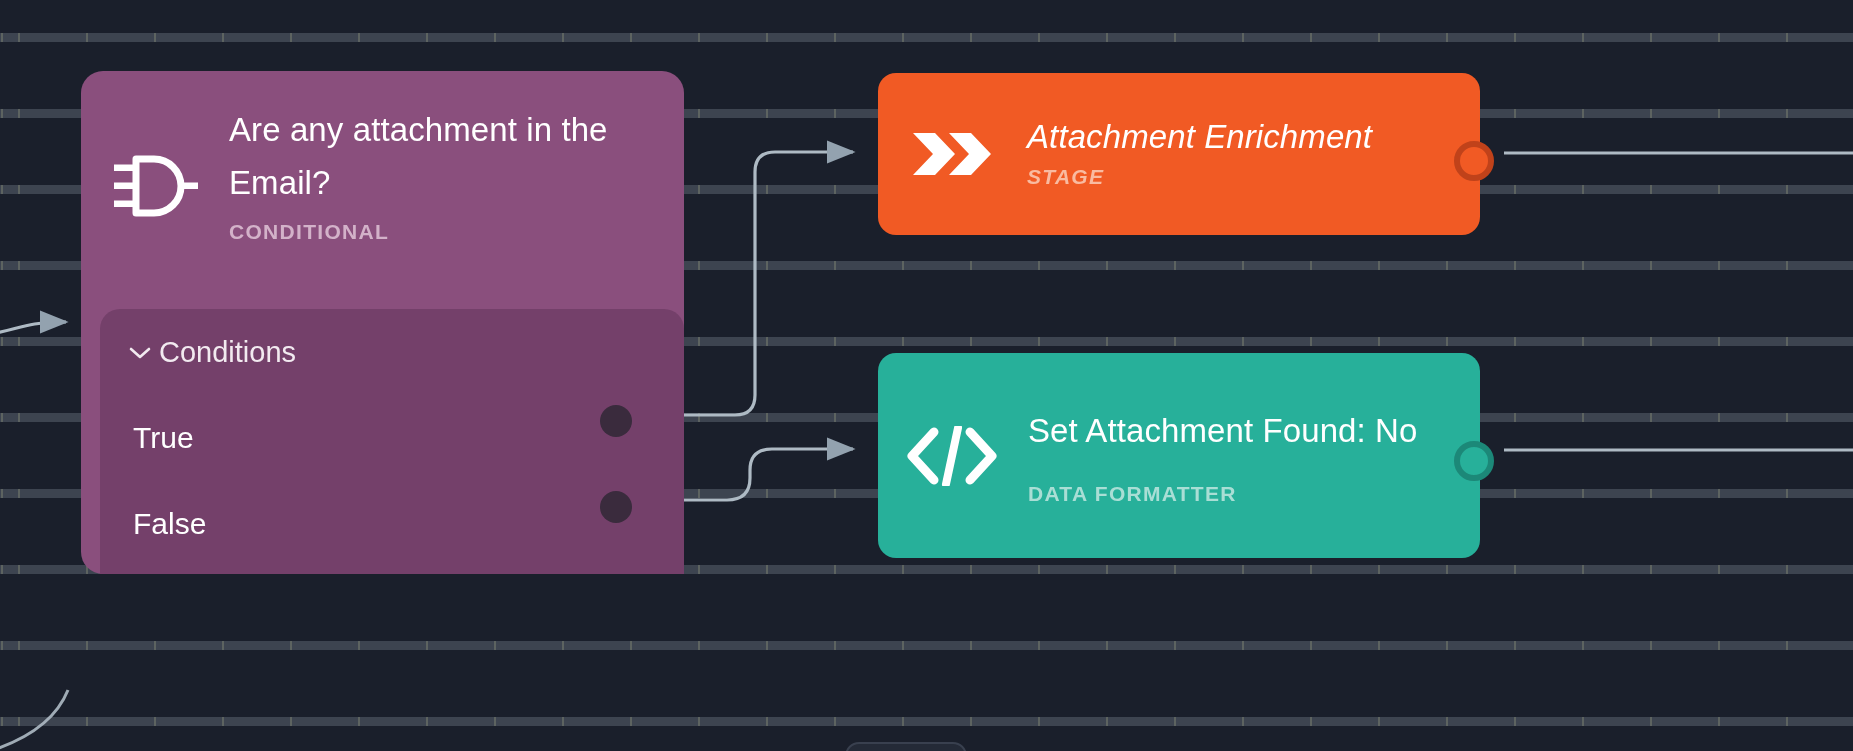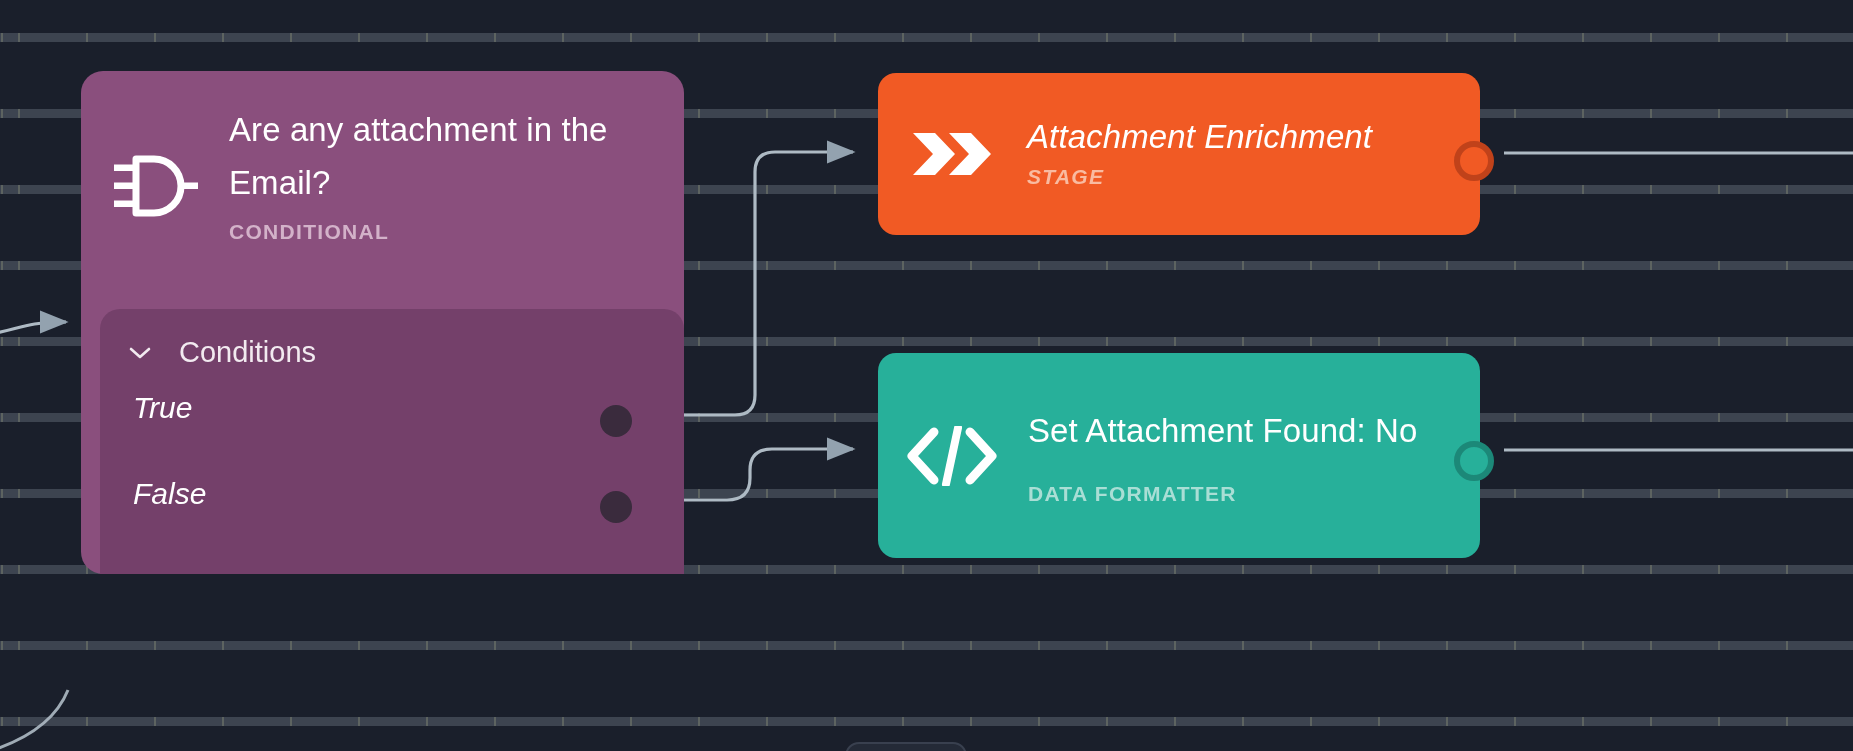--- a/index.html
+++ b/index.html
@@ -68,30 +68,30 @@
   }
   #node-conditional .node-subtitle { color:#d3b2c9; }
 
   .cond-panel {
     position:absolute; left:19px; top:238px;
     width:584px; height:265px;
     background:#74406a;
     border-radius:20px 20px 0 0;
   }
   .cond-header {
-    display:flex; align-items:center; gap:28px;
+    display:flex; align-items:center; gap:8px;
     padding:27px 0 0 29px;
   }
   .chevron { width:22px; height:14px; display:block; }
   .cond-header-label { color:#f2eaf0; font-size:29px; }
 
   .cond-row {
     position:relative; height:64px;
-    display:flex; align-items:flex-start;
-    padding-left:33px; margin-top:22px;font-style:italic;
+    display:flex; align-items:flex-end;
+    padding-left:33px; margin-top:22px;
   }
   .cond-row-label { color:#ffffff; font-size:30px; }
   .port {
     position:absolute; width:32px; height:32px;
     border-radius:50%; background:#3a2b3d;
   }
   #port-true  { left:500px; top:14px; }
   #port-false { left:500px; top:14px; }
 
   

